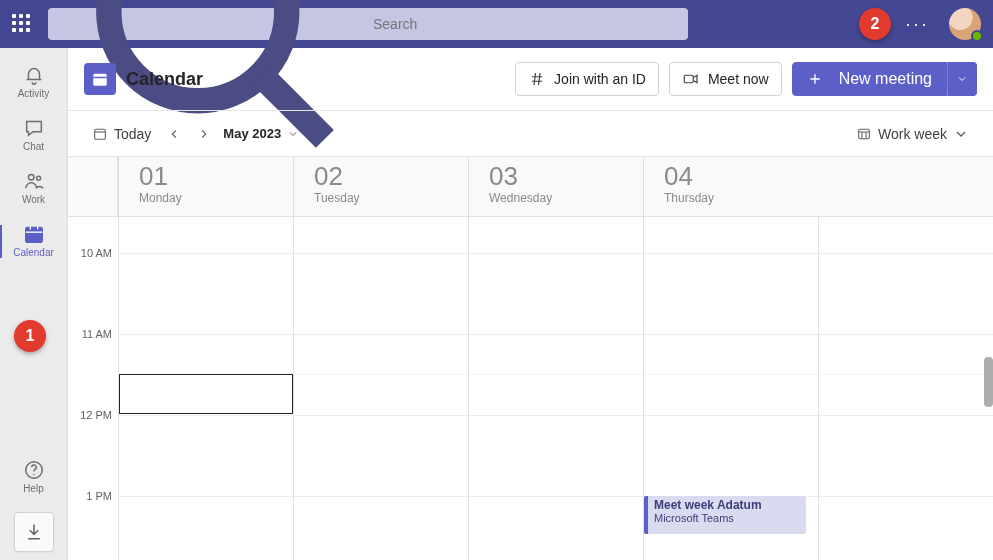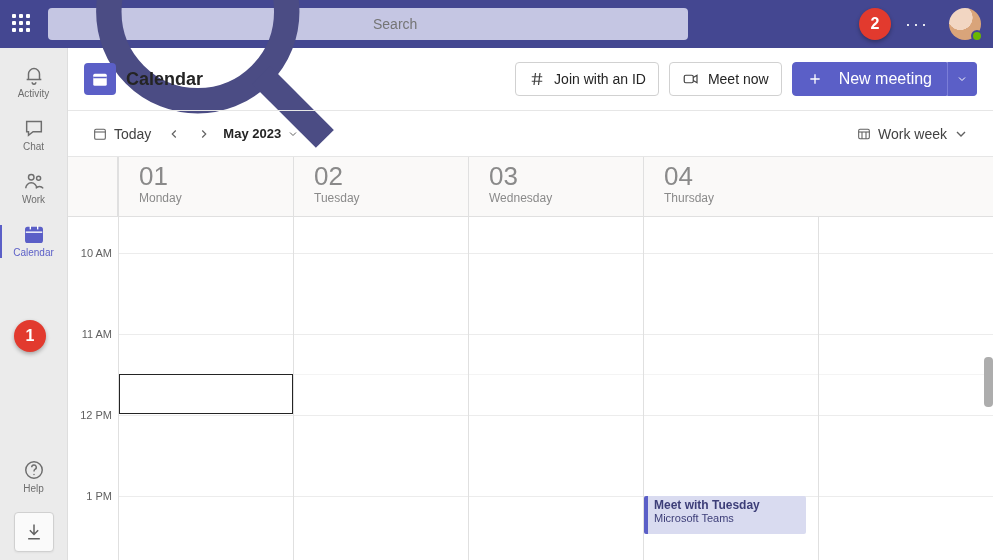--- a/index.html
+++ b/index.html
@@ -285,21 +285,21 @@
           <div class="hour-line" style="top:198px"></div>
           <div class="hour-line" style="top:279px"></div>
 
           <div class="daycol">
             <div class="slot-selected" style="top:157px; left:0; right:0; height:40px;"></div>
           </div>
           <div class="daycol"></div>
           <div class="daycol"></div>
           <div class="daycol">
             <div class="event" style="top:279px; left:0; right:12px; height:38px;">
-              <div class="t">Meet with Tuesday</div>
+              <div class="t">Meet week Adatum</div>
               <div class="s">Microsoft Teams</div>
             </div>
           </div>
           <div class="daycol"></div>
 
           <div class="vscroll" style="top:0; bottom:0;">
             <div class="thumb" style="top:140px; height:50px;"></div>
           </div>
         </div>
       </div>

